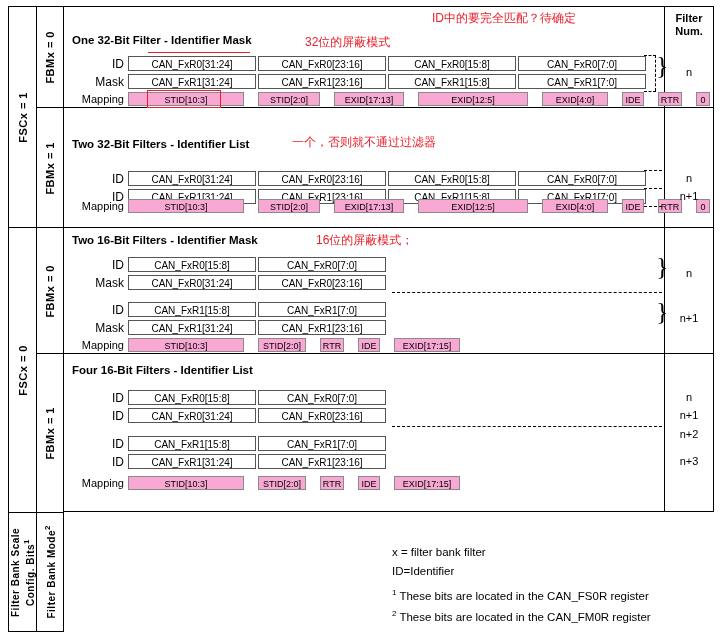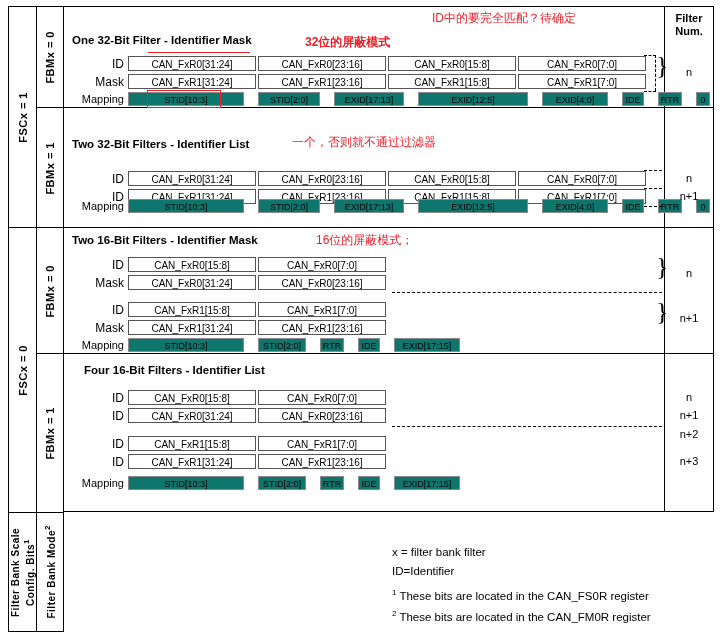--- a/index.html
+++ b/index.html
@@ -24,21 +24,21 @@
   
   .section-title{position:absolute;font-weight:bold;font-size:11.5px;white-space:nowrap;}
 
   .cellrow{position:absolute;display:flex;}
   .cell{border:1px solid #555;background:#fff;height:15px;line-height:15px;
         text-align:center;font-size:10px;box-sizing:border-box;
         font-family:"Liberation Sans", sans-serif;}
   .cell + .cell{margin-left:2px;}
 
   .maprow{position:absolute;display:flex;}
-  .mcell{background:#0f766e;border:1px solid #8a8a8a;height:14px;line-height:14px;
+  .mcell{background:#f9a8d4;border:1px solid #8a8a8a;height:14px;line-height:14px;
          text-align:center;font-size:9px;box-sizing:border-box;color:#000;}
   .mcell + .mcell{margin-left:14px;}
 
   .rowlabel{position:absolute;font-size:12px;text-align:right;white-space:nowrap;}
   .maplabel{position:absolute;font-size:11px;text-align:right;white-space:nowrap;}
 
   
   .fnum{position:absolute;font-size:11px;text-align:center;white-space:nowrap;}
   .fnum-header{position:absolute;font-weight:bold;font-size:11px;text-align:center;line-height:1.15;}
 
@@ -211,21 +211,21 @@
     <div class="mcell" style="width:22px;">IDE</div>
     <div class="mcell" style="width:66px;">EXID[17:15]</div>
   </div>
 
   <div class="dashline" style="left:392px;top:292px;width:270px;"></div>
   <div class="brace" style="left:656px;top:254px;">}</div>
   <div class="brace" style="left:656px;top:299px;">}</div>
   <div class="fnum" style="left:668px;top:267px;width:42px;">n</div>
   <div class="fnum" style="left:668px;top:312px;width:42px;">n+1</div>
 
-  <div class="section-title" style="left:84px;top:364px;">Four 16-Bit Filters - Identifier List</div>
+  <div class="section-title" style="left:72px;top:364px;">Four 16-Bit Filters - Identifier List</div>
 
   <div class="rowlabel" style="left:84px;top:391px;width:40px;">ID</div>
   <div class="cellrow" style="left:128px;top:390px;">
     <div class="cell" style="width:128px;">CAN_FxR0[15:8]</div>
     <div class="cell" style="width:128px;">CAN_FxR0[7:0]</div>
   </div>
 
   <div class="rowlabel" style="left:84px;top:409px;width:40px;">ID</div>
   <div class="cellrow" style="left:128px;top:408px;">
     <div class="cell" style="width:128px;">CAN_FxR0[31:24]</div>
@@ -253,21 +253,21 @@
     <div class="mcell" style="width:66px;">EXID[17:15]</div>
   </div>
 
   <div class="dashline" style="left:392px;top:426px;width:270px;"></div>
   <div class="fnum" style="left:668px;top:391px;width:42px;">n</div>
   <div class="fnum" style="left:668px;top:409px;width:42px;">n+1</div>
   <div class="fnum" style="left:668px;top:428px;width:42px;">n+2</div>
   <div class="fnum" style="left:668px;top:455px;width:42px;">n+3</div>
 
   <div class="anno" style="left:432px;top:10px;">ID中的要完全匹配？待确定</div>
-  <div class="anno" style="left:305px;top:34px;font-weight:bold;">32位的屏蔽模式</div>
+  <div class="anno" style="left:305px;top:34px;">32位的屏蔽模式</div>
   <div class="anno" style="left:292px;top:134px;">一个，否则就不通过过滤器</div>
   <div class="anno" style="left:316px;top:232px;">16位的屏蔽模式；</div>
 
   <div class="redbox" style="left:147px;top:90px;width:74px;height:18px;"></div>
   <div class="redline" style="left:148px;top:52px;width:102px;"></div>
 
   <div class="note" style="left:392px;top:546px;">x = filter bank filter</div>
   <div class="note" style="left:392px;top:565px;">ID=Identifier</div>
   <div class="note" style="left:392px;top:588px;"><span class="sup">1</span> <span>These bits are located in the CAN_FS0R register</span></div>
   <div class="note" style="left:392px;top:609px;"><span class="sup">2</span> <span>These bits are located in the CAN_FM0R register</span></div>

